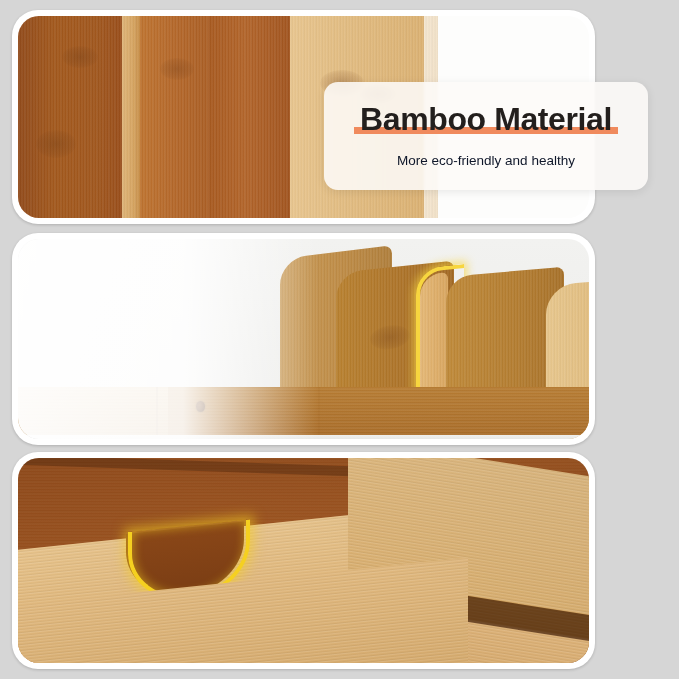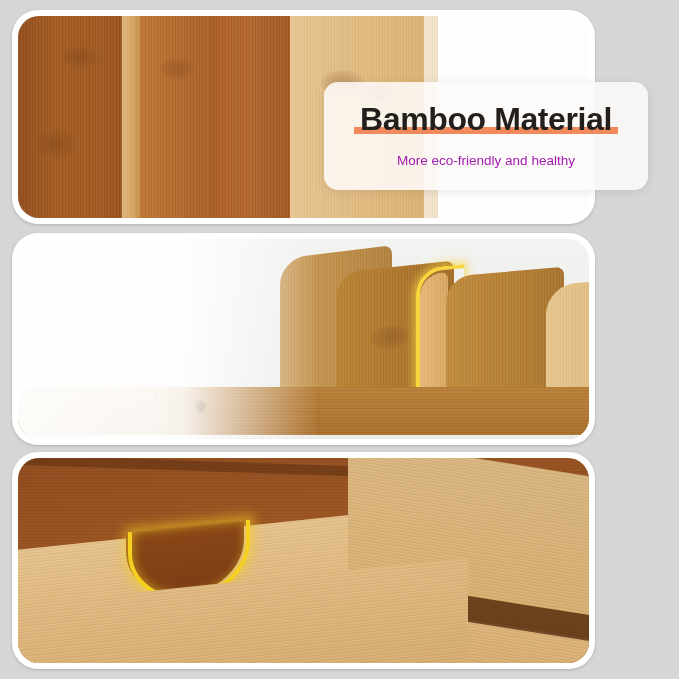--- a/index.html
+++ b/index.html
@@ -162,21 +162,21 @@
   }
   .underline {
     position: absolute;
     left: -6px;
     right: -6px;
     height: 7px;
     background: #f08a5d;
     z-index: 1;
   }
   .subline {
-    color: #a21caf;
+    color: #0f172a;
     text-align: center;
     line-height: 1.28;
     white-space: pre-line;
   }
 
   #card-1 { left: 312px; top: 72px;  width: 324px; height: 108px; }
   #card-1 .headline { font-size: 32px; }
   #card-1 .underline { bottom: 2px; }
   #card-1 .subline { font-size: 13.5px; margin-top: 16px; }
 

